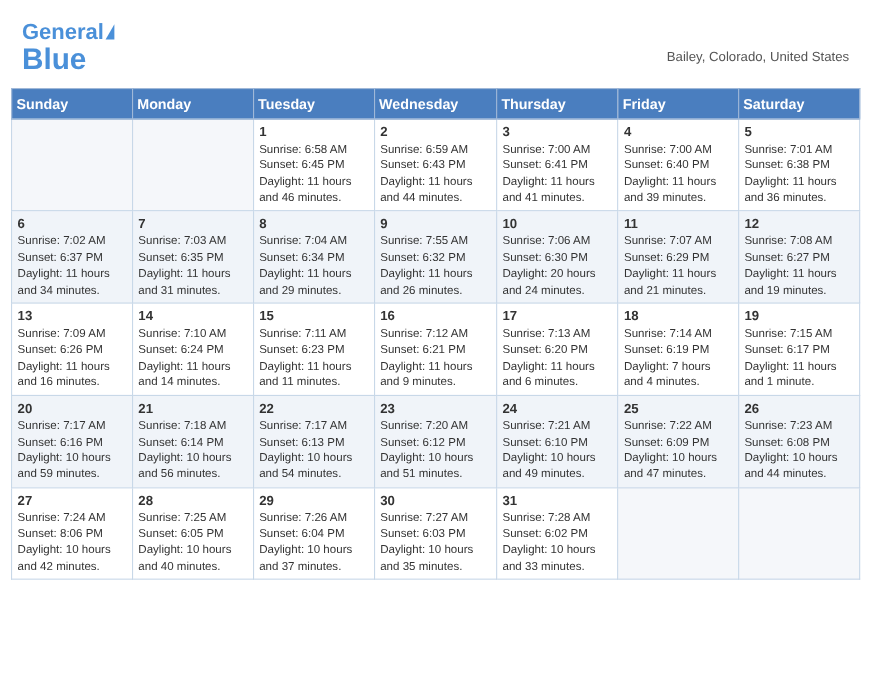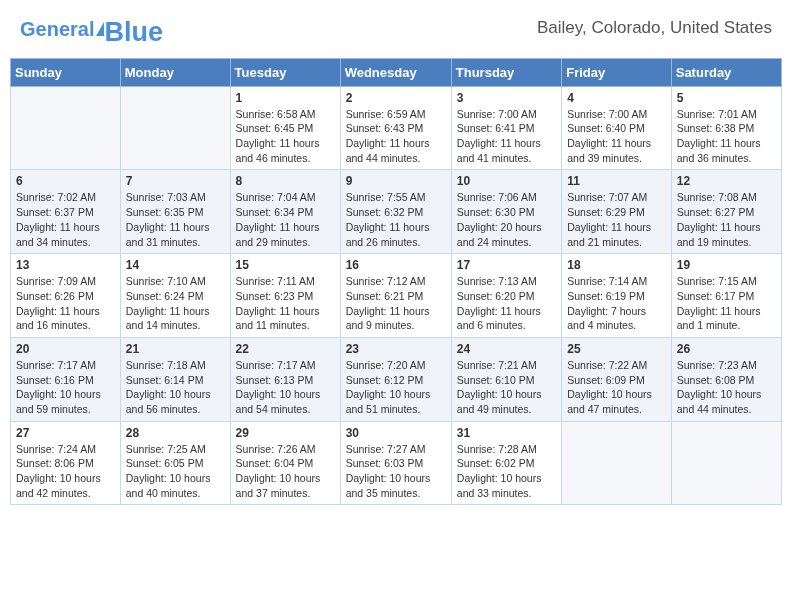--- a/index.html
+++ b/index.html
@@ -11,21 +11,21 @@
       padding: 10px;
     }
     .header {
       display: flex;
       justify-content: space-between;
       align-items: flex-start;
       padding: 8px 10px 4px 10px;
     }
     .logo {
       display: flex;
-      flex-direction: row;
+      flex-direction: column;
       align-items: flex-start;
     }
     .logo-text {
       font-size: 20px;
       font-weight: bold;
       color: #333;
       line-height: 1.1;
     }
     .logo-text span {
       color: #4a90d9;
@@ -41,22 +41,23 @@
     }
     .title-block {
       text-align: right;
     }
     .month-title {
       font-size: 36px;
       font-weight: bold;
       color: #333;
     }
     .location {
-      font-size: 17px;
+      font-size: 12px;
       color: #555;
+      margin-top: 26px;
     }
     .calendar {
       width: 100%;
       border-collapse: collapse;
       margin-top: 6px;
       padding-left: 43px;
     }
     .calendar th {
       background-color: #4a7ebf;
       color: #fff;

